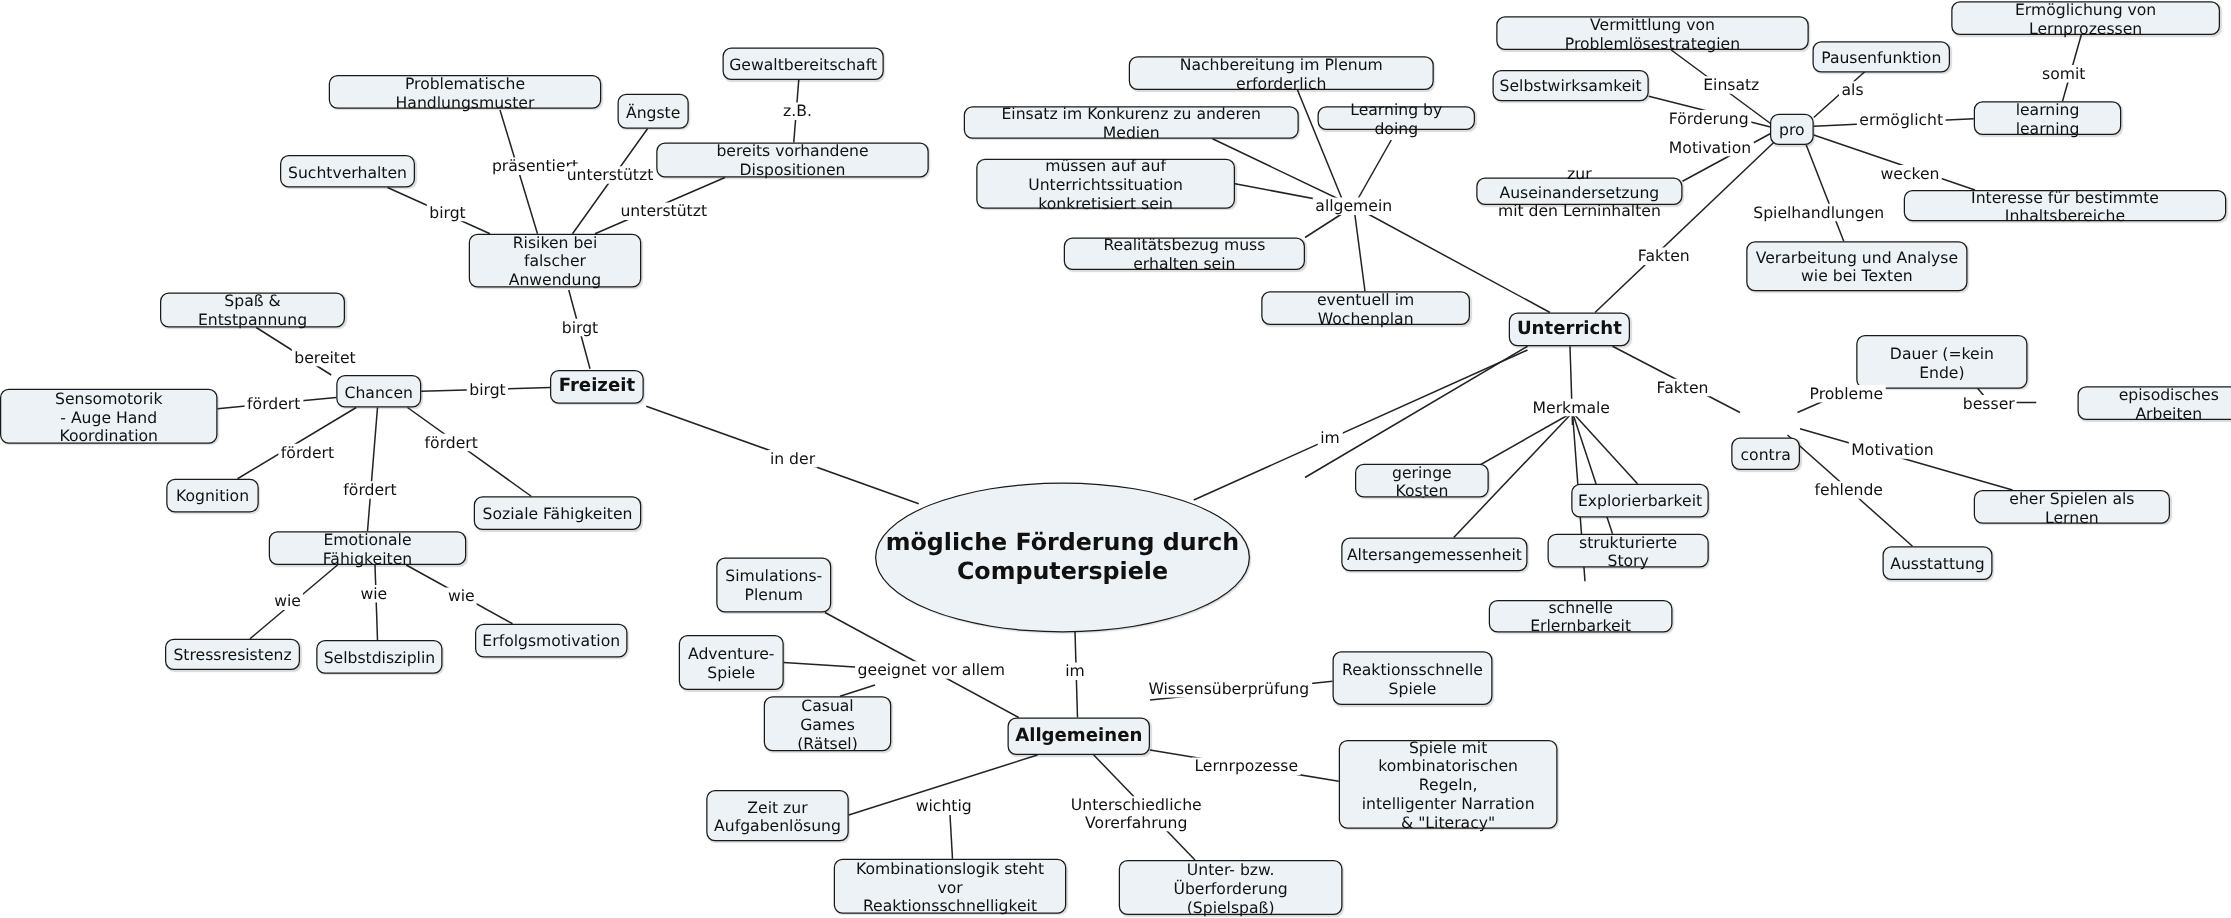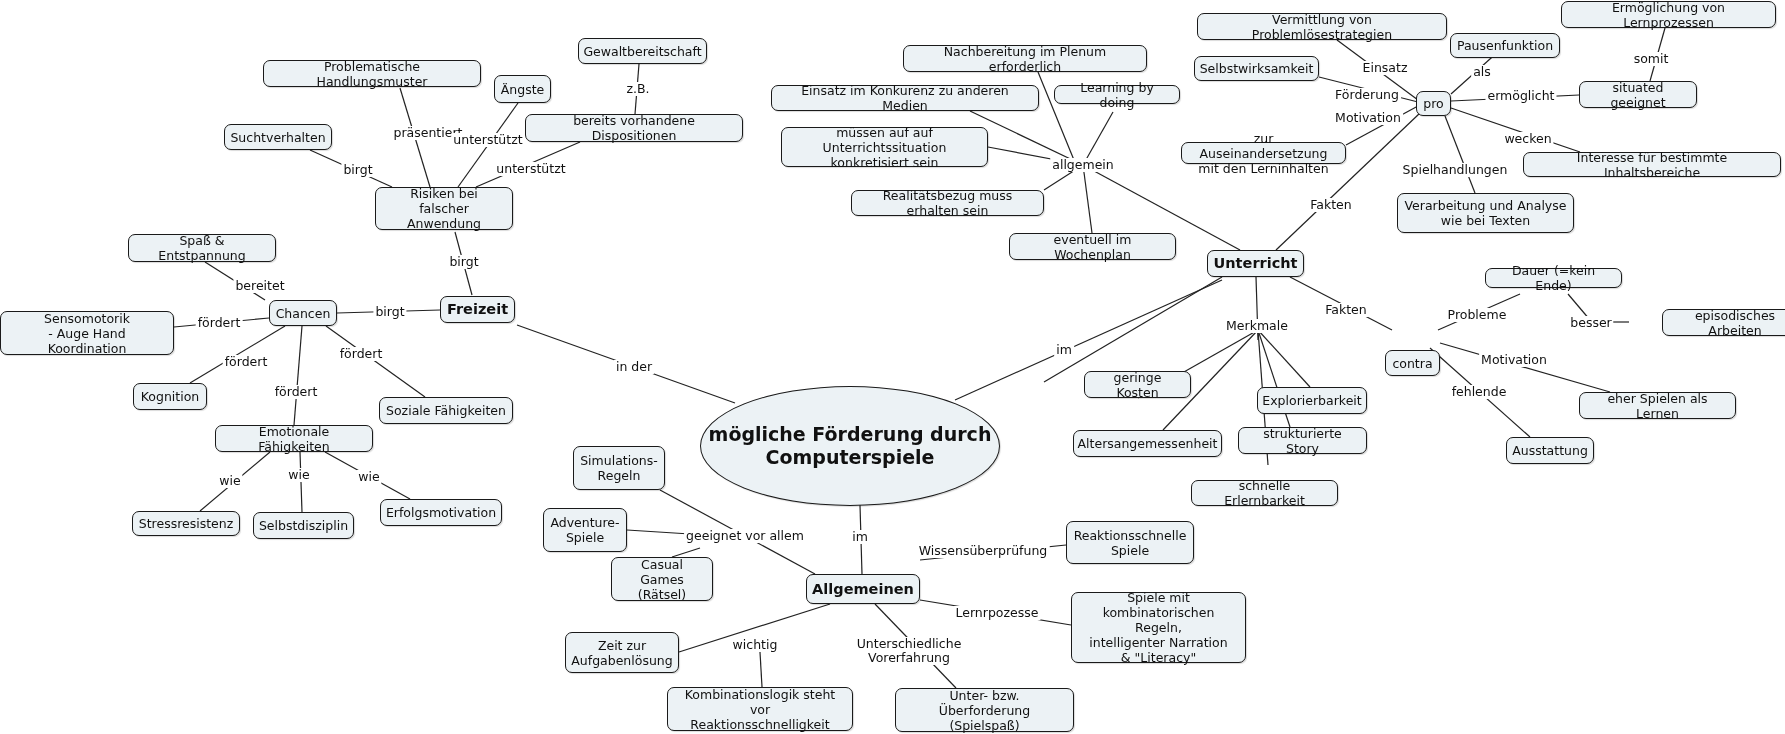--- a/index.html
+++ b/index.html
@@ -111,38 +111,38 @@
 <div class="node" style="left:851px;top:190px;width:193px;height:26px;">Realitätsbezug muss erhalten sein</div>
 <div class="node" style="left:1009px;top:233px;width:167px;height:27px;">eventuell im Wochenplan</div>
 
 <div class="node" style="left:1197px;top:13px;width:250px;height:27px;">Vermittlung von Problemlösestrategien</div>
 <div class="node" style="left:1194px;top:56px;width:125px;height:25px;">Selbstwirksamkeit</div>
 <div class="node" style="left:1181px;top:142px;width:165px;height:22px;">zur Auseinandersetzung
 mit den Lerninhalten</div>
 <div class="node" style="left:1416px;top:91px;width:35px;height:25px;">pro</div>
 <div class="node" style="left:1450px;top:33px;width:110px;height:25px;">Pausenfunktion</div>
 <div class="node" style="left:1561px;top:1px;width:215px;height:27px;">Ermöglichung von Lernprozessen</div>
-<div class="node" style="left:1579px;top:81px;width:118px;height:27px;">situated geeignet</div>
+<div class="node" style="left:1579px;top:81px;width:118px;height:27px;">learning learning</div>
 <div class="node" style="left:1523px;top:152px;width:258px;height:25px;">Interesse für bestimmte Inhaltsbereiche</div>
 <div class="node" style="left:1397px;top:193px;width:177px;height:40px;">Verarbeitung und Analyse
 wie bei Texten</div>
 
 <div class="node" style="left:1385px;top:322px;width:55px;height:26px;margin-top:28px;">contra</div>
-<div class="node" style="left:1485px;top:268px;width:137px;height:20px;">Dauer (=kein Ende)</div>
+<div class="node" style="left:1485px;top:268px;width:137px;height:43px;">Dauer (=kein Ende)</div>
 <div class="node" style="left:1629px;top:309px;width:146px;height:27px;margin-left:33px;">episodisches Arbeiten</div>
 <div class="node" style="left:1579px;top:392px;width:157px;height:27px;">eher Spielen als Lernen</div>
 <div class="node" style="left:1506px;top:437px;width:88px;height:27px;">Ausstattung</div>
 <div class="node" style="left:1084px;top:371px;width:107px;height:27px;">geringe Kosten</div>
 <div class="node" style="left:1073px;top:430px;width:149px;height:27px;">Altersangemessenheit</div>
 <div class="node" style="left:1257px;top:387px;width:110px;height:27px;">Explorierbarkeit</div>
 <div class="node" style="left:1238px;top:427px;width:129px;height:27px;">strukturierte Story</div>
 <div class="node" style="left:1191px;top:480px;width:147px;height:26px;text-align:center;">schnelle Erlernbarkeit</div>
 
 <div class="node" style="left:573px;top:446px;width:92px;height:44px;">Simulations-
-Regeln</div>
+Plenum</div>
 <div class="node" style="left:543px;top:508px;width:84px;height:44px;">Adventure-
 Spiele</div>
 <div class="node" style="left:611px;top:557px;width:102px;height:44px;">Casual Games
 (Rätsel)</div>
 <div class="node" style="left:1066px;top:521px;width:128px;height:43px;">Reaktionsschnelle
 Spiele</div>
 <div class="node" style="left:1071px;top:592px;width:175px;height:71px;">Spiele mit
 kombinatorischen Regeln,
 intelligenter Narration
 &amp; "Literacy"</div>

